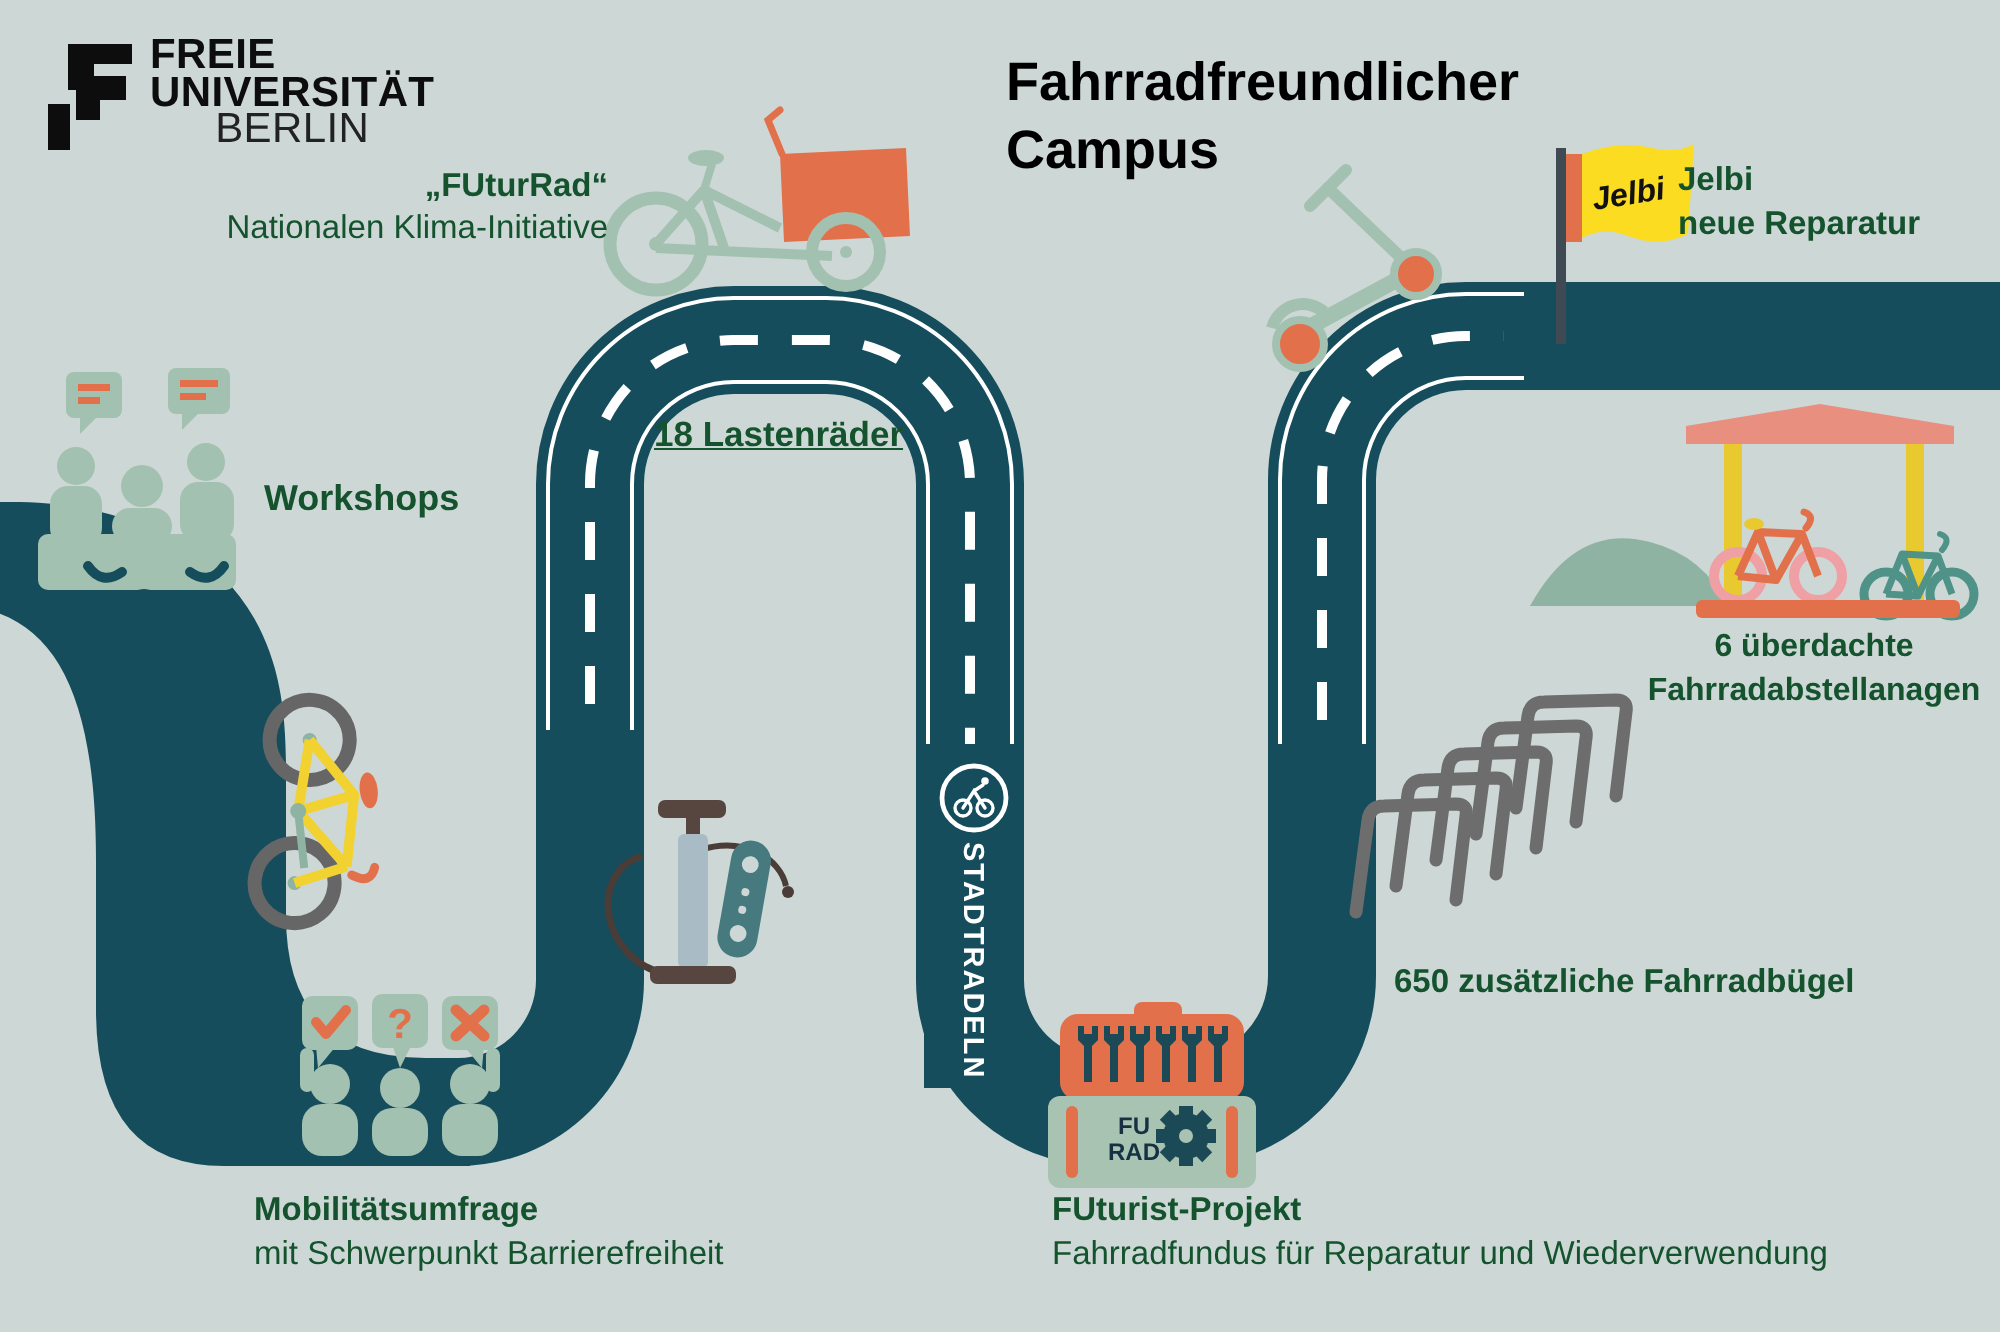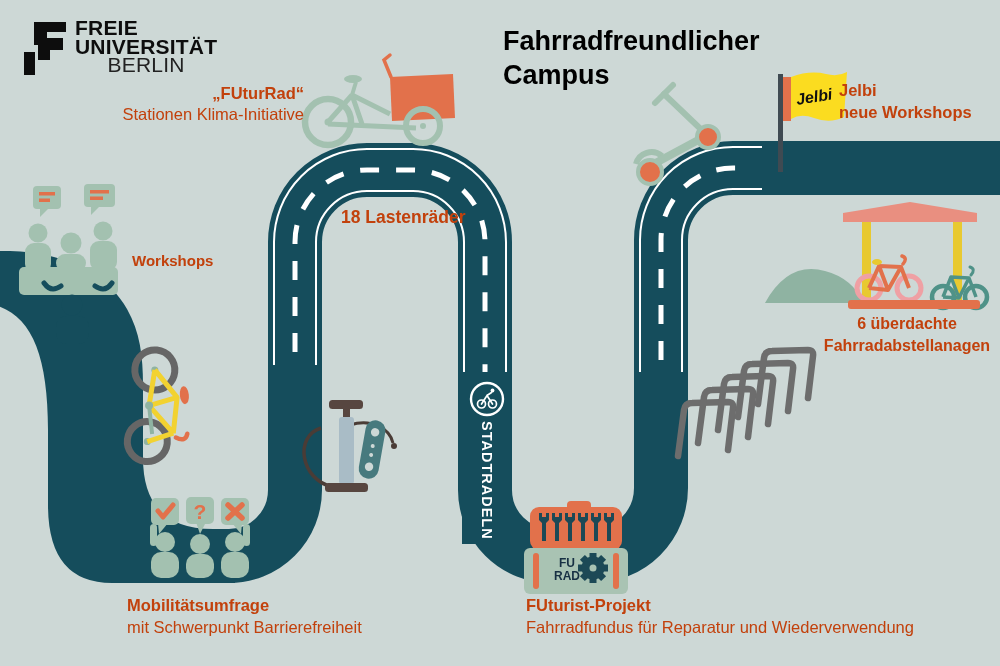--- a/index.html
+++ b/index.html
@@ -1,19 +1,19 @@
 <!DOCTYPE html>
 <html><head>
 <meta charset="utf-8">
 <style>
   html,body{margin:0;padding:0;background:#8ea5a5;}
   .stage{position:relative;width:1000px;height:666px;background:#cdd8d6;overflow:hidden;
          font-family:"Liberation Sans",sans-serif;}
   .stage svg{position:absolute;left:0;top:0;}
-  .lbl{position:absolute;color:#c2410c;font-size:16.5px;line-height:22px;white-space:nowrap;}
+  .lbl{position:absolute;color:#14532d;font-size:16.5px;line-height:22px;white-space:nowrap;}
   .b{font-weight:700;}
   .title{position:absolute;left:483px;top:24px;font-size:27px;line-height:34px;font-weight:700;color:#000000;margin-left:20px;}
   .logo-text{position:absolute;left:75px;top:19px;font-size:21px;line-height:18.5px;font-weight:700;color:#0d0d0d;letter-spacing:.2px;}
   .logo-text .thin{font-weight:400;color:#222;text-align:center;}
   .right-al{text-align:right;}
   .ctr{text-align:center;}
 </style>
 </head>
 <body>
 
@@ -231,40 +231,41 @@
   <div class="thin">BERLIN</div>
 </div>
 
 <div class="title">
   <div>Fahrradfreundlicher</div>
   <div>Campus</div>
 </div>
 
 <div class="lbl right-al" style="right:696px;top:83px;line-height:21px;">
   <div class="b">„FUturRad“</div>
-  <div>Stationen Klima-Initiative</div>
-</div>
-
-<div class="lbl b" style="left:132px;top:250px;font-size:15px;">Workshops</div>
-
-<div class="lbl b" style="left:341px;top:204px;font-size:17.5px;line-height:27px;">
+  <div>Nationalen Klima-Initiative</div>
+</div>
+
+<div class="lbl b" style="left:132px;top:238px;font-size:18px;">Workshops</div>
+
+<div class="lbl b" style="left:327px;top:204px;font-size:17.5px;line-height:27px;text-decoration:underline;">
   <div>18 Lastenräder</div>
 </div>
 
 
 <div class="lbl b" style="left:839px;top:79px;">
   <div>Jelbi</div>
-  <div>neue Workshops</div>
+  <div>neue Reparatur</div>
 </div>
 
 <div class="lbl b ctr" style="left:812px;top:313px;width:190px;font-size:16px;">
   <div>6 überdachte</div>
   <div>Fahrradabstellanagen</div>
 </div>
 
+<div class="lbl b" style="left:697px;top:480px;">650 zusätzliche Fahrradbügel</div>
 
 <div class="lbl" style="left:526px;top:594px;">
   <div class="b">FUturist-Projekt</div>
   <div>Fahrradfundus für Reparatur und Wiederverwendung</div>
 </div>
 
 <div class="lbl" style="left:127px;top:594px;">
   <div class="b">Mobilitätsumfrage</div>
   <div>mit Schwerpunkt Barrierefreiheit</div>
 </div>

